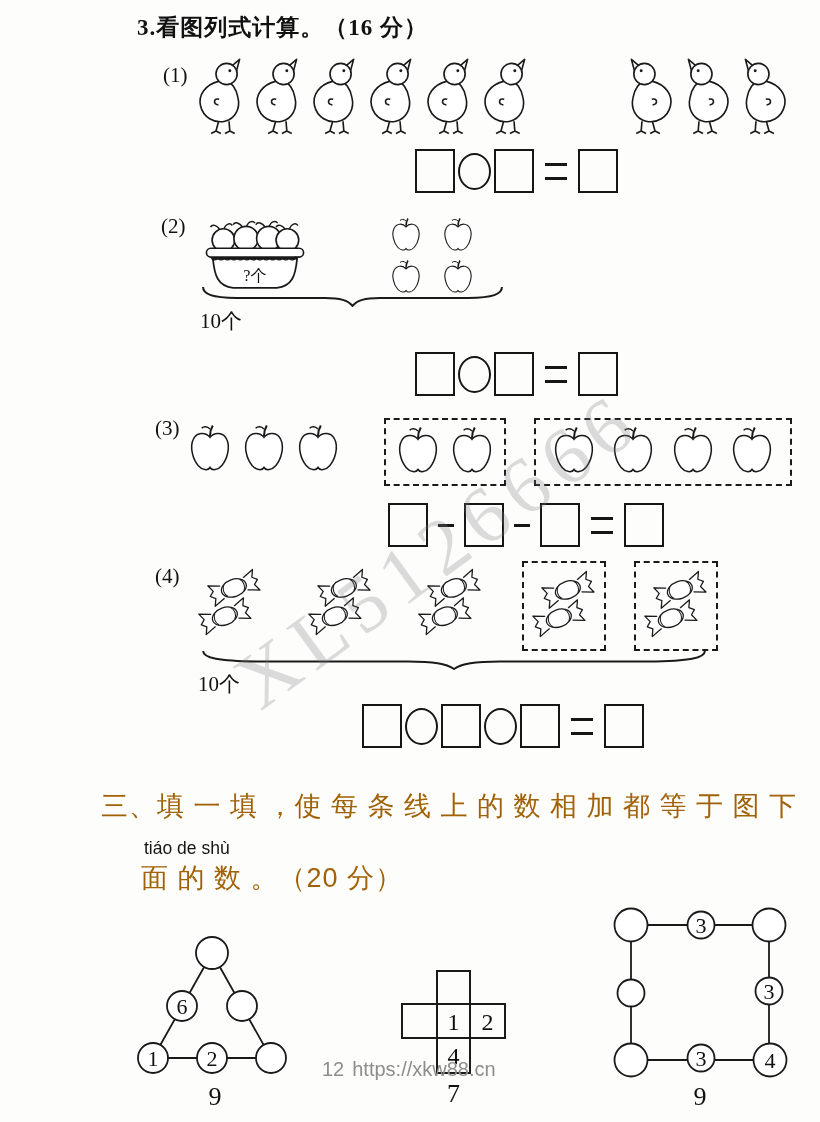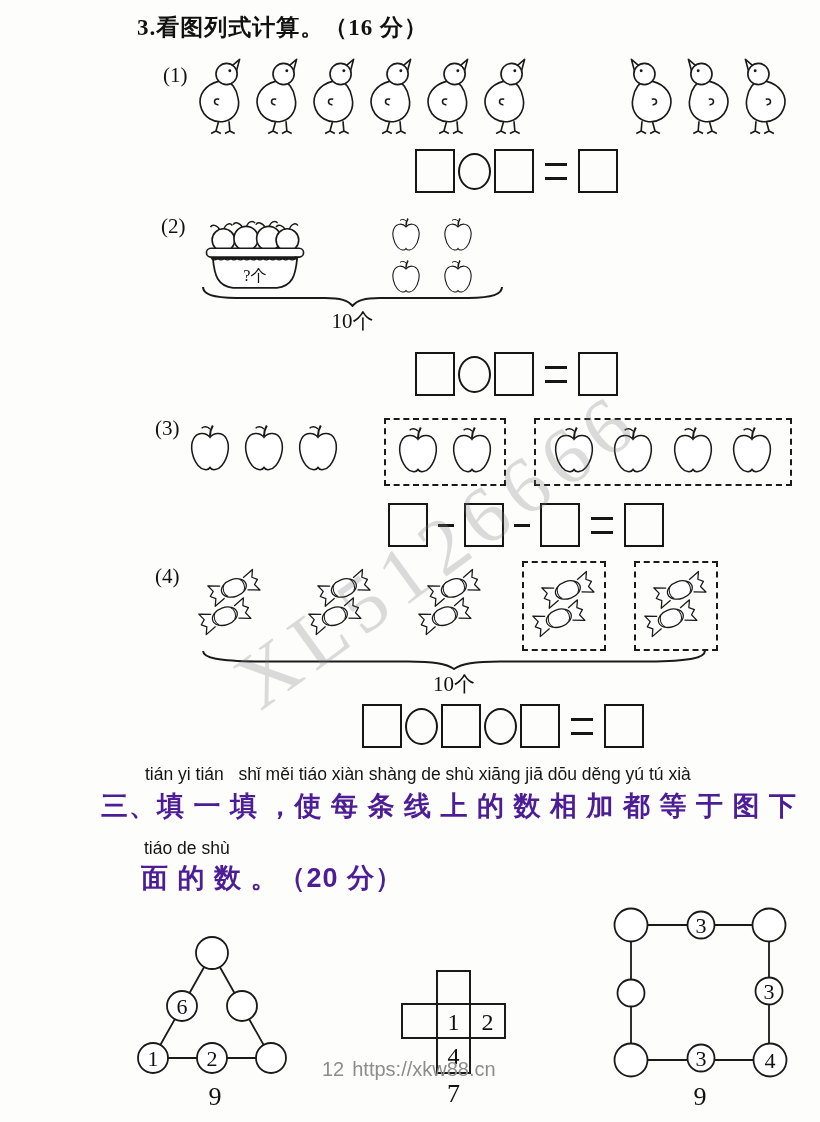--- a/index.html
+++ b/index.html
@@ -20,30 +20,30 @@
   .plain-row{position:absolute;display:flex;gap:12px;align-items:center;}
   .dashed-row{position:absolute;border:2px dashed #1a1a1a;display:flex;align-items:center;justify-content:space-evenly;}
   .candy-row{position:absolute;display:flex;gap:38px;align-items:flex-start;}
   .candy-row-dashed{position:absolute;display:flex;gap:28px;align-items:flex-start;}
   .dashed-cell{border:2px dashed #1a1a1a;padding:2px 4px;}
   
   svg.basket{position:absolute;left:204px;top:205px;width:102px;height:88px;}
   
   .brace{position:absolute;}
   .brace svg{display:block;width:100%;height:100%;}
-  .brace-label{position:absolute;font-size:21px;text-align:center;}
+  .brace-label{position:absolute;font-size:21px;text-align:left;}
   
   .equation{position:absolute;display:flex;align-items:center;gap:3px;}
   .eq-box{width:36px;height:40px;border:2.4px solid #161616;}
   .eq-circle{width:29px;height:33px;border:2.4px solid #161616;border-radius:50%;}
   .eq-equals{width:22px;height:11px;border-top:3px solid #161616;border-bottom:3px solid #161616;margin:0 8px;}
   .eq-minus{width:16px;height:3px;background:#161616;margin:0 7px;}
   
   .pinyin{position:absolute;font-family:"Liberation Sans","DejaVu Sans",sans-serif;font-size:17.5px;color:#151515;white-space:pre;}
-  .cn-heading{position:absolute;font-family:"Liberation Sans","DejaVu Sans",sans-serif;font-weight:700;font-size:27px;color:#4c1d95;white-space:pre;letter-spacing:1px;}
+  .cn-heading{position:absolute;font-family:"Liberation Sans","DejaVu Sans",sans-serif;font-weight:400;font-size:27px;color:#a16207;white-space:pre;letter-spacing:1px;}
   
   .fig{position:absolute;display:flex;flex-direction:column;align-items:center;}
   .fig-sum{font-size:26px;margin-top:4px;}
   svg text{font-family:"Liberation Serif","DejaVu Serif",serif;}
   .fig-num{font-size:22px;fill:#111;text-anchor:middle;}
   .cross-num{font-size:24px;}
   
   .footer{position:absolute;left:322px;top:1058px;z-index:6;display:flex;gap:8px;
           font-family:Liberation Sans, sans-serif;font-size:20px;color:#8d8d8d;}
   .watermark{position:absolute;left:195px;top:492px;width:520px;z-index:5;pointer-events:none;
@@ -262,21 +262,20 @@
   <div class="equation" style="left:362px;top:704px">
       <div class="eq-box"></div>
       <div class="eq-circle"></div>
       <div class="eq-box"></div>
       <div class="eq-circle"></div>
       <div class="eq-box"></div>
       <div class="eq-equals"></div>
       <div class="eq-box"></div>
     </div>
 
-  <div class="pinyin" style="left:145px;top:764px">tián yi tián   shǐ měi tiáo xiàn shàng de shù xiāng jiā dōu děng yú tú xià</div>
   <div class="cn-heading" style="left:101px;top:788px">三、填 一 填 ，使 每 条 线 上 的 数 相 加 都 等 于 图 下</div>
   <div class="pinyin" style="left:144px;top:838px">tiáo de shù</div>
   <div class="cn-heading" style="left:141px;top:860px">面 的 数 。（20 分）</div>
 
   <div class="fig" style="left:136px;top:936px">
     <svg width="158" height="142" viewBox="0 0 158 142">
       <path d="M76,17 L17,122 M76,17 L135,122 M17,122 L135,122" fill="none" stroke="#1a1a1a" stroke-width="1.8"></path>
       <g fill="#fff" stroke="#1a1a1a" stroke-width="1.8">
         <circle cx="76" cy="17" r="16"></circle>
         <circle cx="46" cy="70" r="15"></circle>

